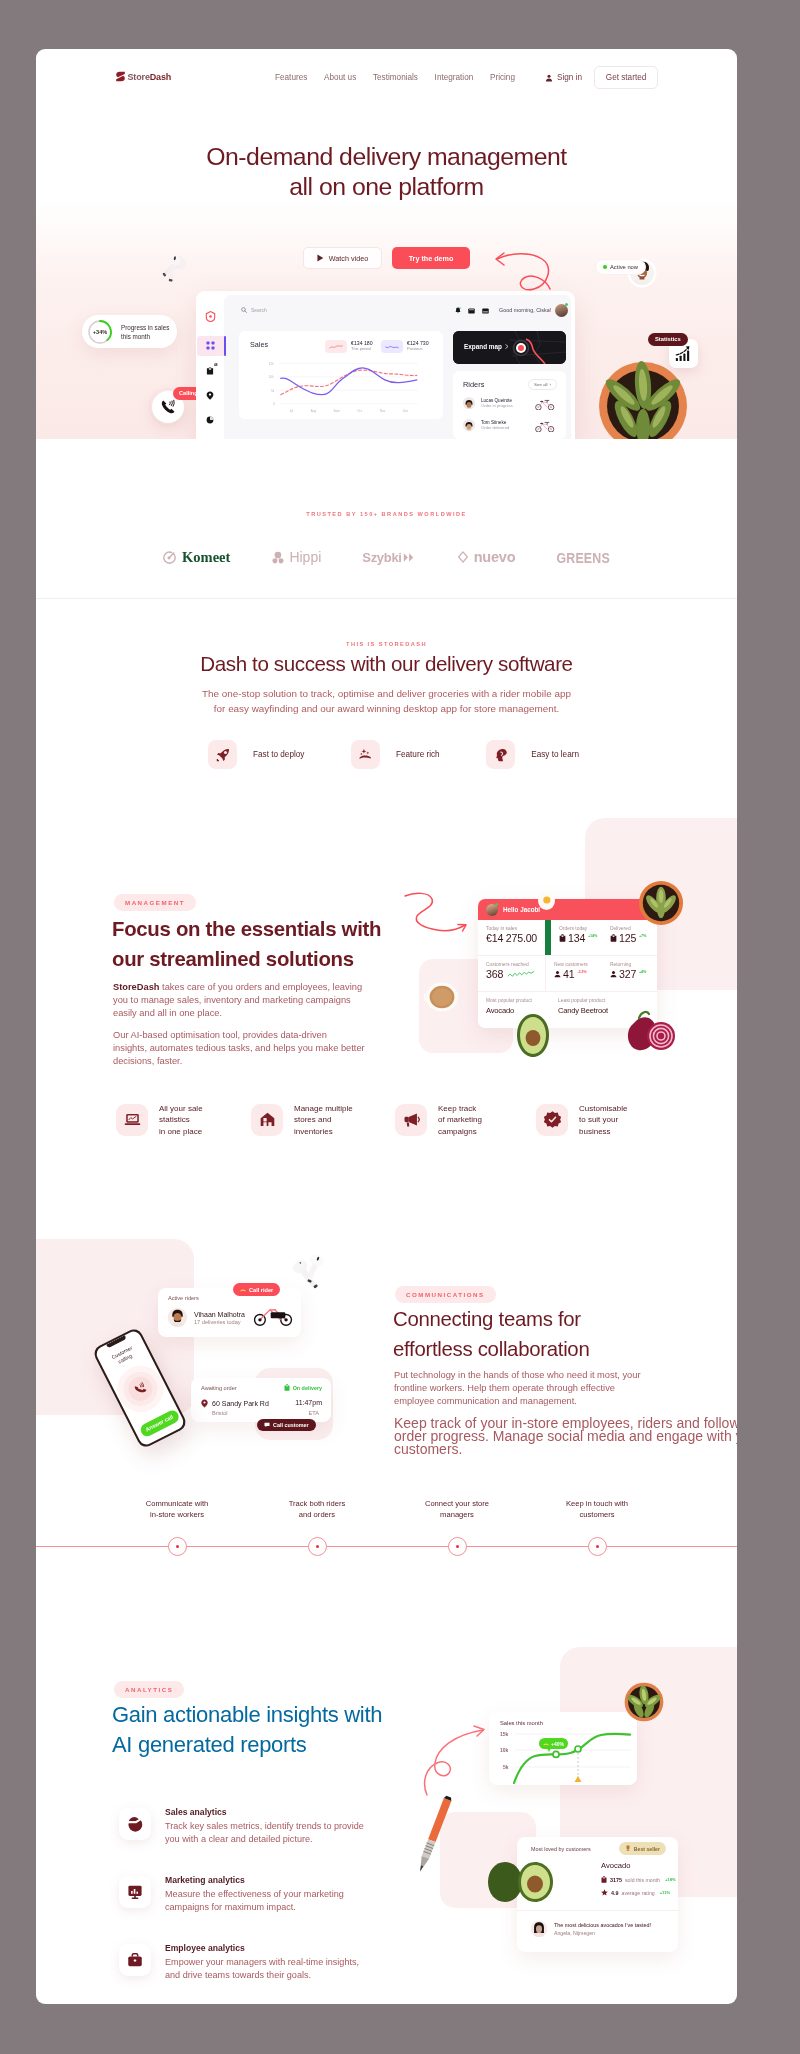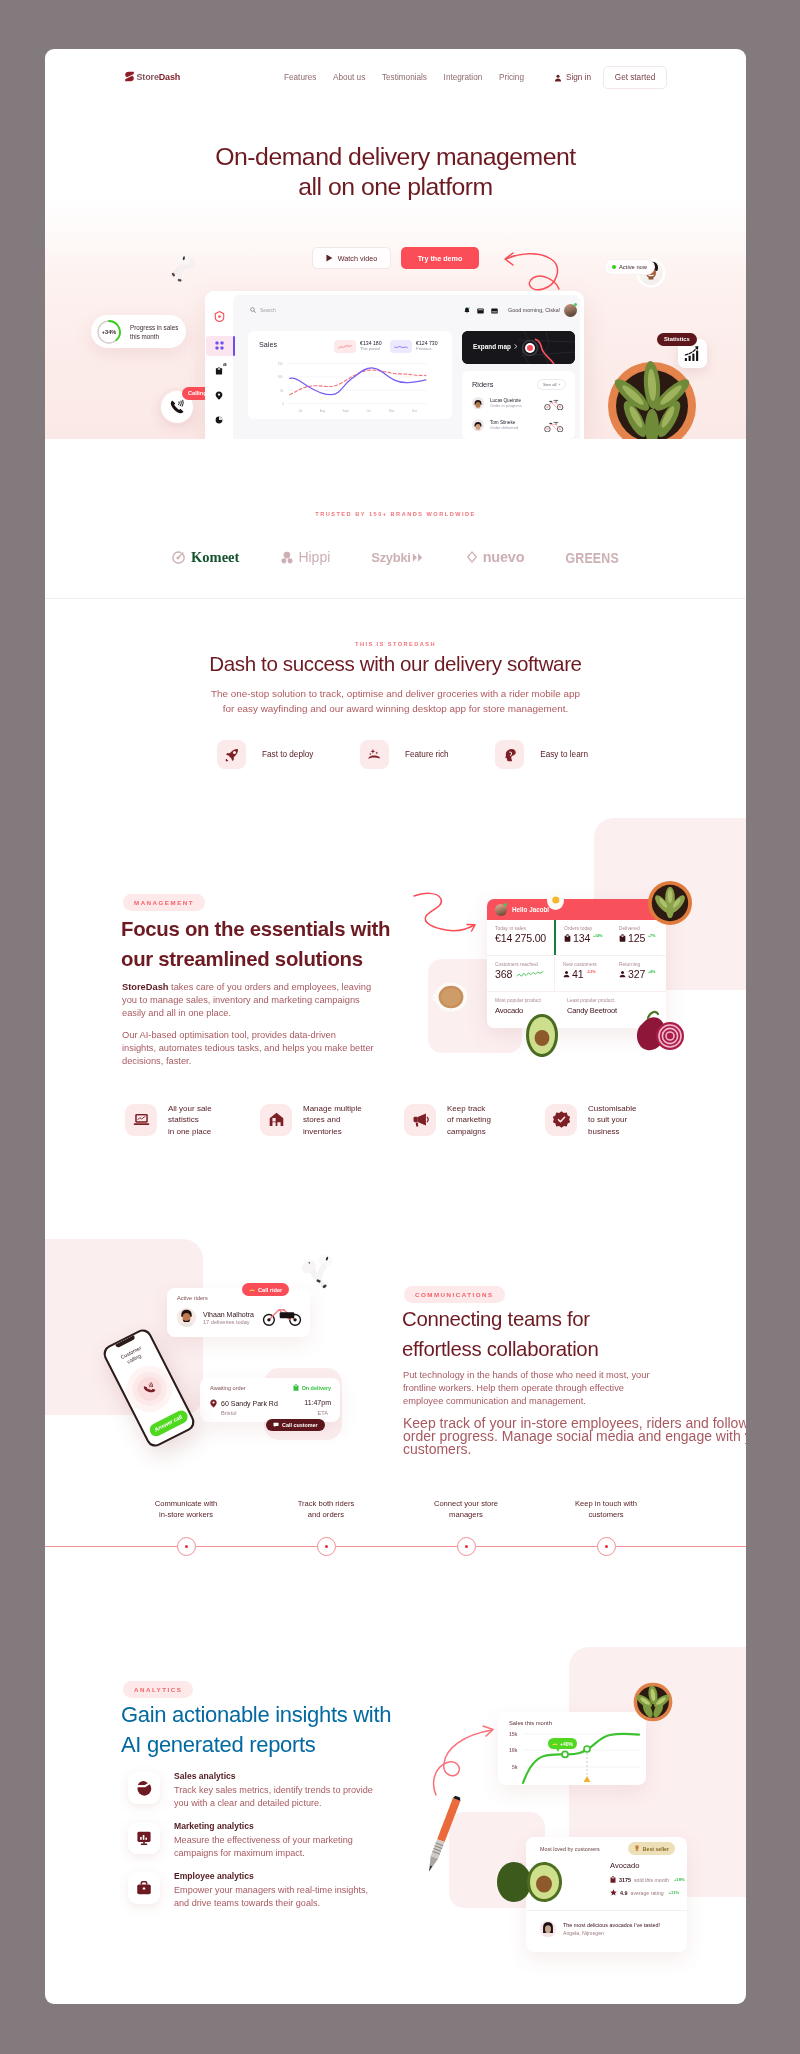--- a/index.html
+++ b/index.html
@@ -1,19 +1,19 @@
 <!DOCTYPE html>
 <html><head>
 <meta charset="utf-8">
 <title>StoreDash</title>
 <style>
 *{box-sizing:border-box;margin:0;padding:0;}
 html,body{width:800px;height:2054px;overflow:hidden;}
 body{background:#837a7d;font-family:"Liberation Sans",sans-serif;-webkit-font-smoothing:antialiased;}
-.page{position:absolute;left:45px;top:49px;width:701px;height:1955px;background:#fff;border-radius:9px;overflow:hidden;}
+.page{position:absolute;left:36px;top:49px;width:701px;height:1955px;background:#fff;border-radius:9px;overflow:hidden;}
 
 
 .nav{position:absolute;left:0;top:0;width:701px;height:56px;}
 .logo{position:absolute;left:79.5px;top:22px;display:flex;align-items:center;gap:3px;}
 .logo-text{font-size:9.0px;font-weight:700;color:#81565c;letter-spacing:-0.15px;}
 .logo-text b{color:#7d1f26;font-weight:700;}
 .navlinks{position:absolute;left:239px;top:24px;width:240px;display:flex;justify-content:space-between;}
 .navlinks a{font-size:8.2px;color:#8d6a6d;text-decoration:none;white-space:nowrap;}
 .nav-right{position:absolute;left:509px;top:17px;display:flex;align-items:center;gap:12px;}
 .signin{display:flex;align-items:center;gap:4px;font-size:8.2px;color:#7d3b43;}
@@ -123,21 +123,21 @@
 .tl-line{position:absolute;left:0;top:1497px;width:701px;height:1px;background:#f39197;}
 .tl-dot{position:absolute;top:1488px;width:19px;height:19px;z-index:2;border-radius:50%;background:#fff;border:1px solid #f39197;display:flex;align-items:center;justify-content:center;}
 .tl-dot i{width:3.4px;height:3.4px;border-radius:50%;background:#ee2a36;display:block;}
 
 
 .an-block{position:absolute;left:524px;top:1598px;width:177px;height:250px;background:#fceff0;border-radius:20px 0 0 20px;}
 .an-block2{position:absolute;left:404px;top:1763px;width:96px;height:96px;background:#fceff0;border-radius:15px;}
 .an-label{position:absolute;left:78px;top:1629px;}
 .an-title{position:absolute;left:76px;top:1651px;width:350px;font-size:22px;line-height:29.5px;color:#0369a1;font-weight:400;letter-spacing:-0.3px;}
 .an-list{position:absolute;left:83px;top:1723px;width:330px;}
-.an-it{display:flex;gap:14px;margin-bottom:18px;height:32px;}
+.an-it{display:flex;gap:14px;margin-bottom:18px;height:32px;margin-top:36px;}
 .an-ic{width:32px;height:32px;border-radius:9px;background:#fff;box-shadow:0 3px 11px rgba(170,90,90,.13);display:flex;align-items:center;justify-content:center;flex:none;}
 .an-h{font-size:8.6px;font-weight:700;color:#521a20;margin-bottom:3.4px;white-space:nowrap;line-height:9px;}
 .an-d{font-size:9.1px;line-height:12.5px;color:#a8595f;white-space:nowrap;}
 
 .chart-card{position:absolute;left:453px;top:1663px;width:148px;height:73px;background:#fff;border-radius:8px;box-shadow:0 7px 20px rgba(170,90,90,.11);}
 .loved-card{position:absolute;left:481px;top:1788px;width:161px;height:115px;background:#fff;border-radius:8px;box-shadow:0 7px 20px rgba(170,90,90,.11);overflow:hidden;}
 </style>
 </head>
 <body>
 
@@ -557,21 +557,21 @@
       <div style="position:absolute;left:17px;top:4px;width:3.4px;height:3.4px;border-radius:50%;background:#3fd157"></div>
       <div class="nm">Hello Jacobi</div>
     </div>
     <div class="st-row">
       <div class="st-cell" style="width:67px">
         <div class="lb">Today in sales</div>
         <div class="vl">
             <span>€14 275.00</span>
           </div>
       </div>
-      <div class="st-cell" style="border-left:2px solid #15803d;width:57px">
+      <div class="st-cell" style="border-left:6px solid #15803d;width:57px">
         <div class="lb">Orders today</div>
         <div class="vl">
           <svg width="7" height="8" viewBox="0 0 12 14">
               <path d="M1 3 h10 v9.4 a1 1 0 0 1 -1 1 h-8 a1 1 0 0 1 -1 -1 z" fill="#3e1218"></path>
               <rect x="4" y="0.6" width="4" height="3.4" rx="0.8" fill="#3e1218"></rect>
               <rect x="4.5" y="2.6" width="3" height="2.4" fill="#fff"></rect>
             </svg>
           <span>134</span>
           <span class="dl up">+14%</span>
         </div>

